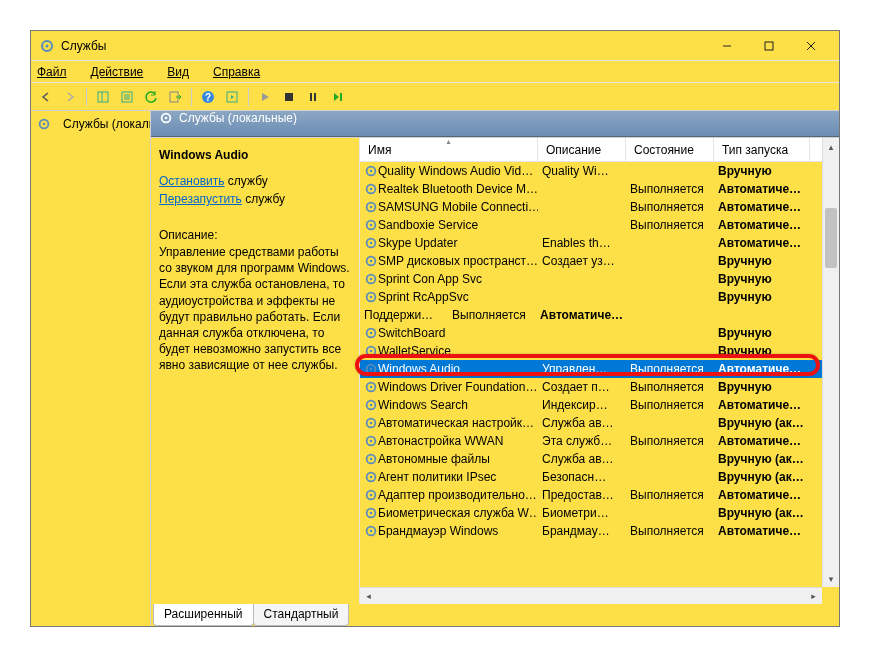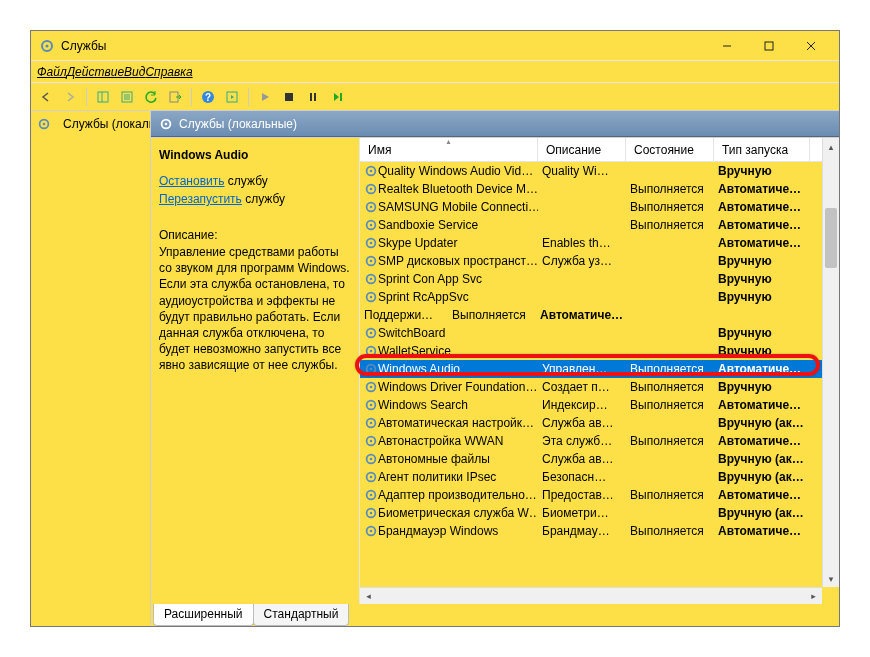--- a/index.html
+++ b/index.html
@@ -29,23 +29,22 @@
 }
 .titlebar .app-icon { width: 16px; height: 16px; margin-right: 6px; }
 .titlebar .title { flex: 1; font-size: 12px; }
 .titlebar .win-btns { display: flex; gap: 2px; }
 .win-btn { width: 40px; height: 28px; display: flex; align-items: center; justify-content: center; }
 .menubar {
   height: 22px;
   display: flex;
   align-items: center;
   padding: 0 6px;
-  gap: 0;
+  gap: 24px;
   border-bottom: 1px solid #e5e5e5;
-  font-style: italic;
 }
 .menubar span { cursor: default; }
 .mnemonic { text-decoration: underline; }
 .toolbar {
   height: 28px;
   display: flex;
   align-items: center;
   padding: 0 4px;
   gap: 2px;
   border-bottom: 1px solid #d0d0d0;
@@ -74,21 +73,21 @@
   flex: 1;
   display: flex;
   flex-direction: column;
   min-height: 0;
 }
 .right-header {
   height: 26px;
   background: linear-gradient(#8ba7c4, #6b8db3);
   color: #fff;
   display: flex;
-  align-items: center;
+  align-items: flex-start;
   padding: 0 8px;
   gap: 6px;
   border-bottom: 1px solid #567;
 }
 .right-body {
   flex: 1;
   display: flex;
   min-height: 0;
   border-top: 1px solid #d0d0d0;
 }
@@ -429,21 +428,21 @@
                 <div class="cell c-start">Автоматиче…</div>
               </div>
               <div class="row">
                 <div class="cell c-name">
                   <span class="svc-icon"><svg viewBox="0 0 16 16">
                       <circle cx="8" cy="8" r="5" fill="none" stroke="#5a8bbd" stroke-width="2"></circle>
                       <circle cx="8" cy="8" r="1.5" fill="#5a8bbd"></circle>
                     </svg></span>
                   <span>SMP дисковых пространст…</span>
                 </div>
-                <div class="cell c-desc">Служба уз…</div>
+                <div class="cell c-desc">Создает уз…</div>
                 <div class="cell c-state"></div>
                 <div class="cell c-start">Вручную</div>
               </div>
               <div class="row">
                 <div class="cell c-name">
                   <span class="svc-icon"><svg viewBox="0 0 16 16">
                       <circle cx="8" cy="8" r="5" fill="none" stroke="#5a8bbd" stroke-width="2"></circle>
                       <circle cx="8" cy="8" r="1.5" fill="#5a8bbd"></circle>
                     </svg></span>
                   <span>Sprint Con App Svc</span>

